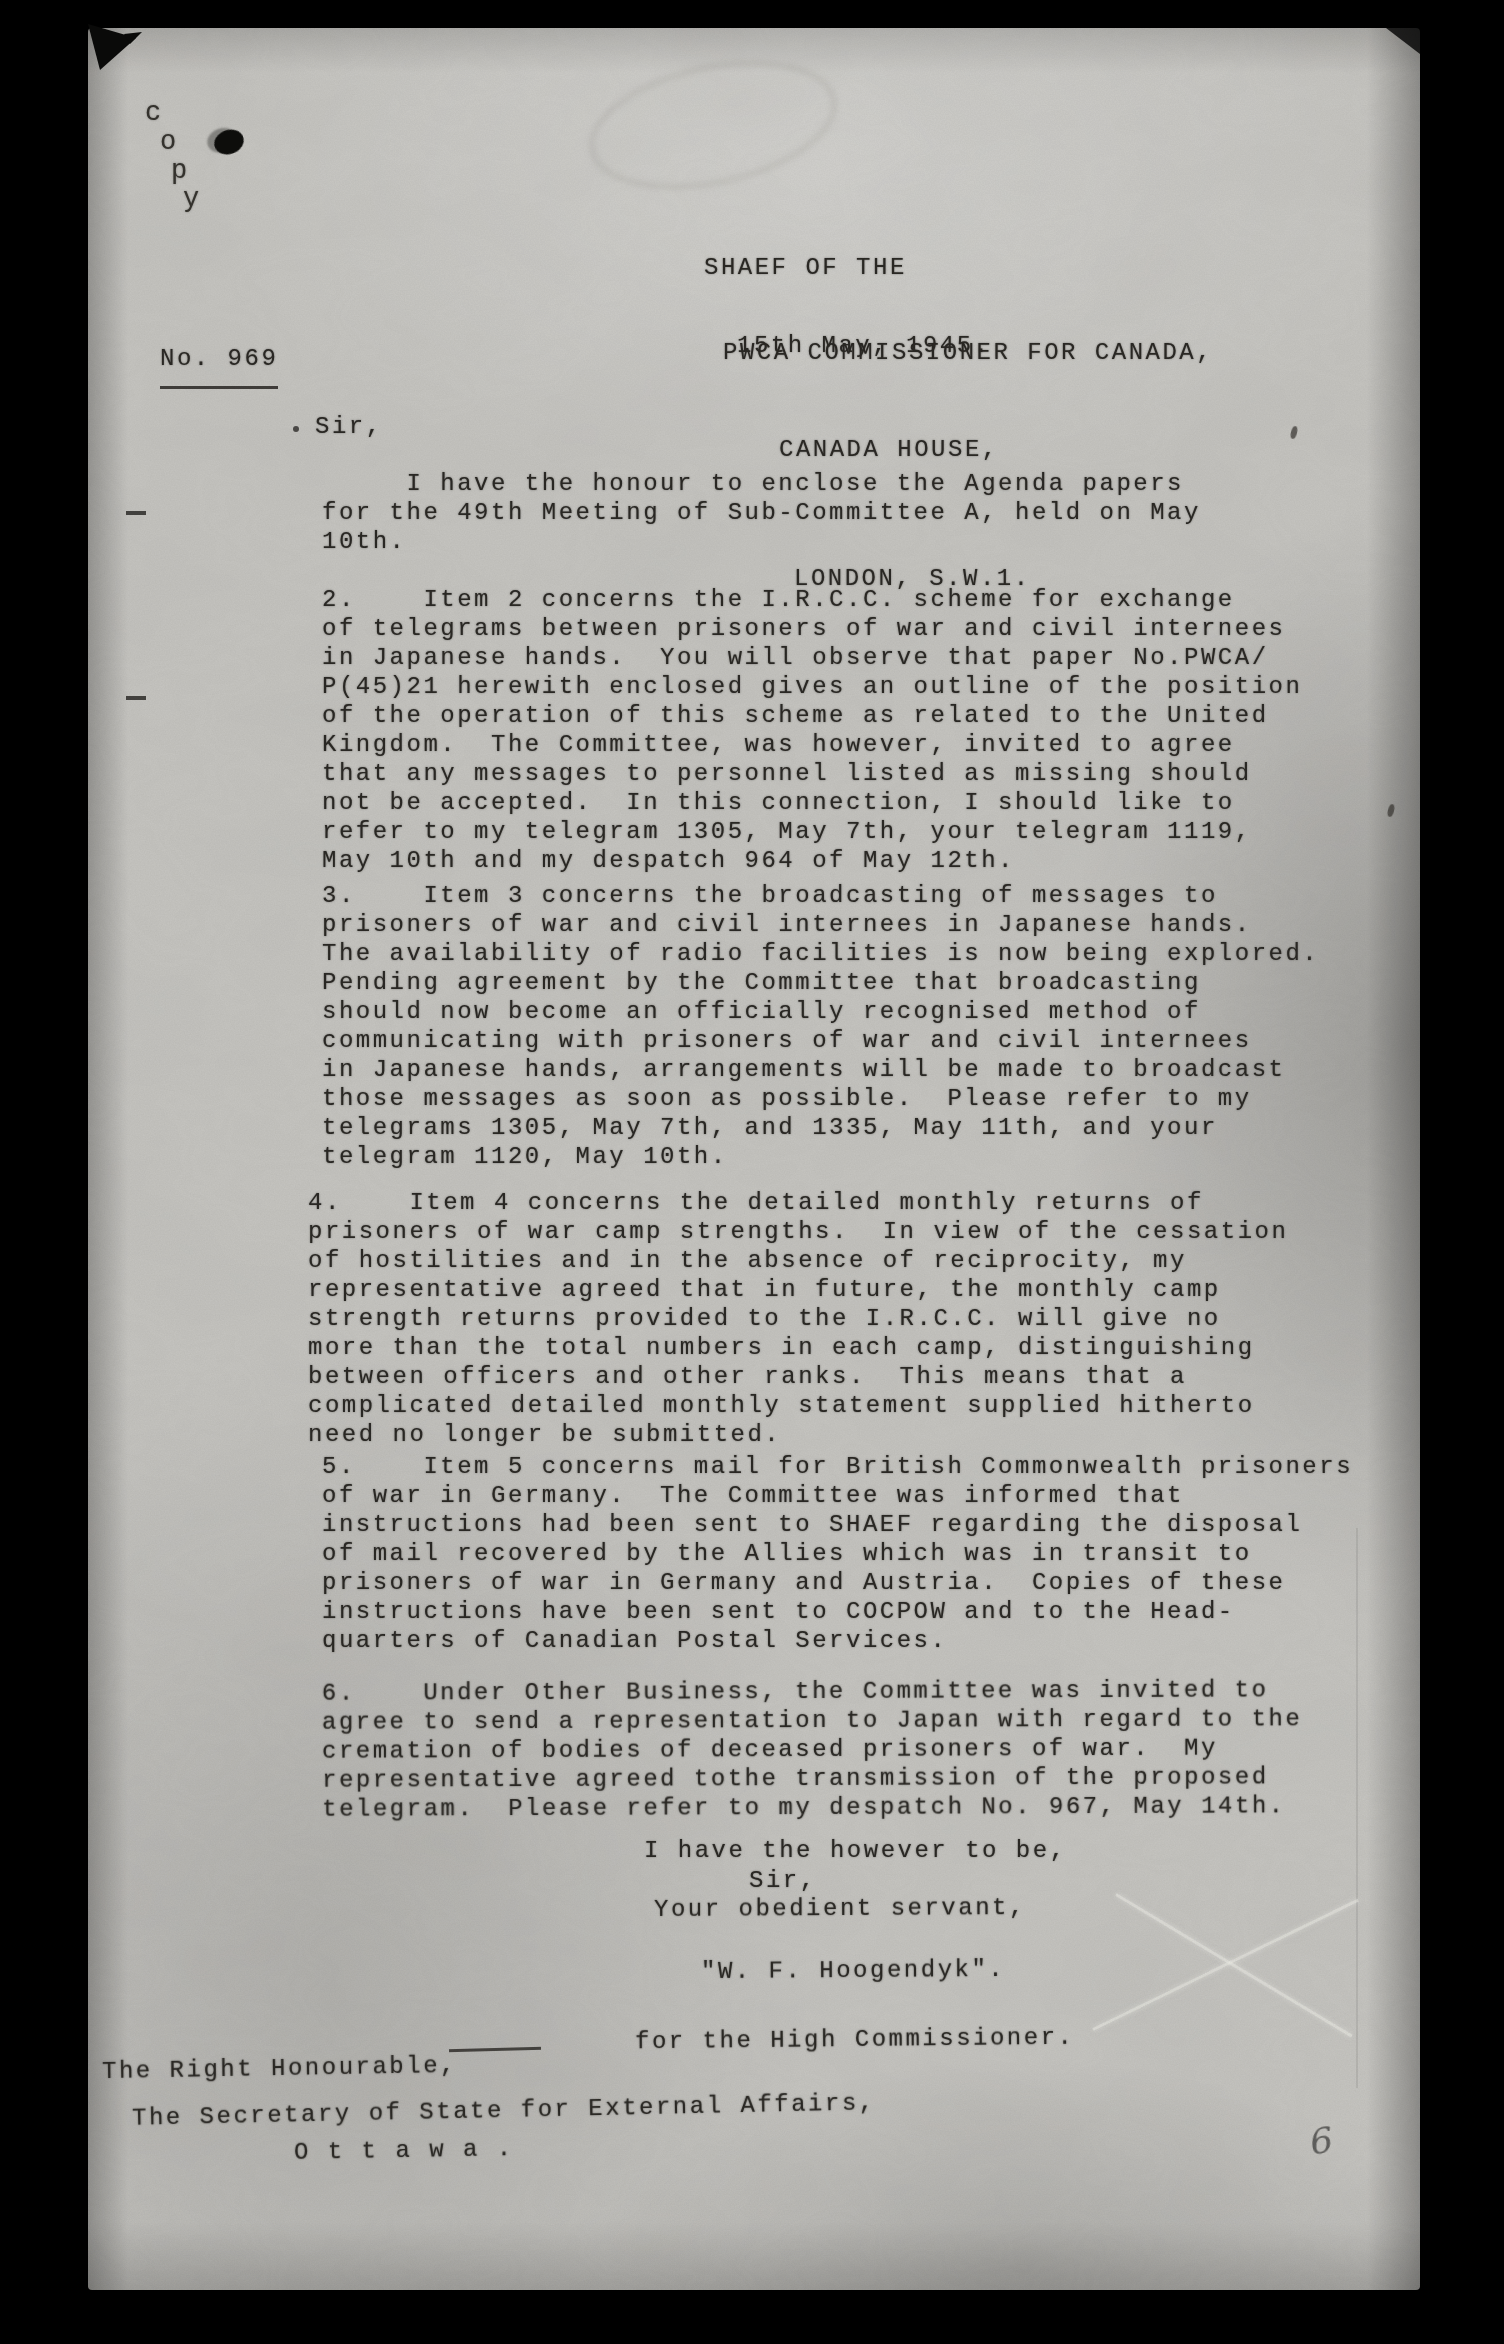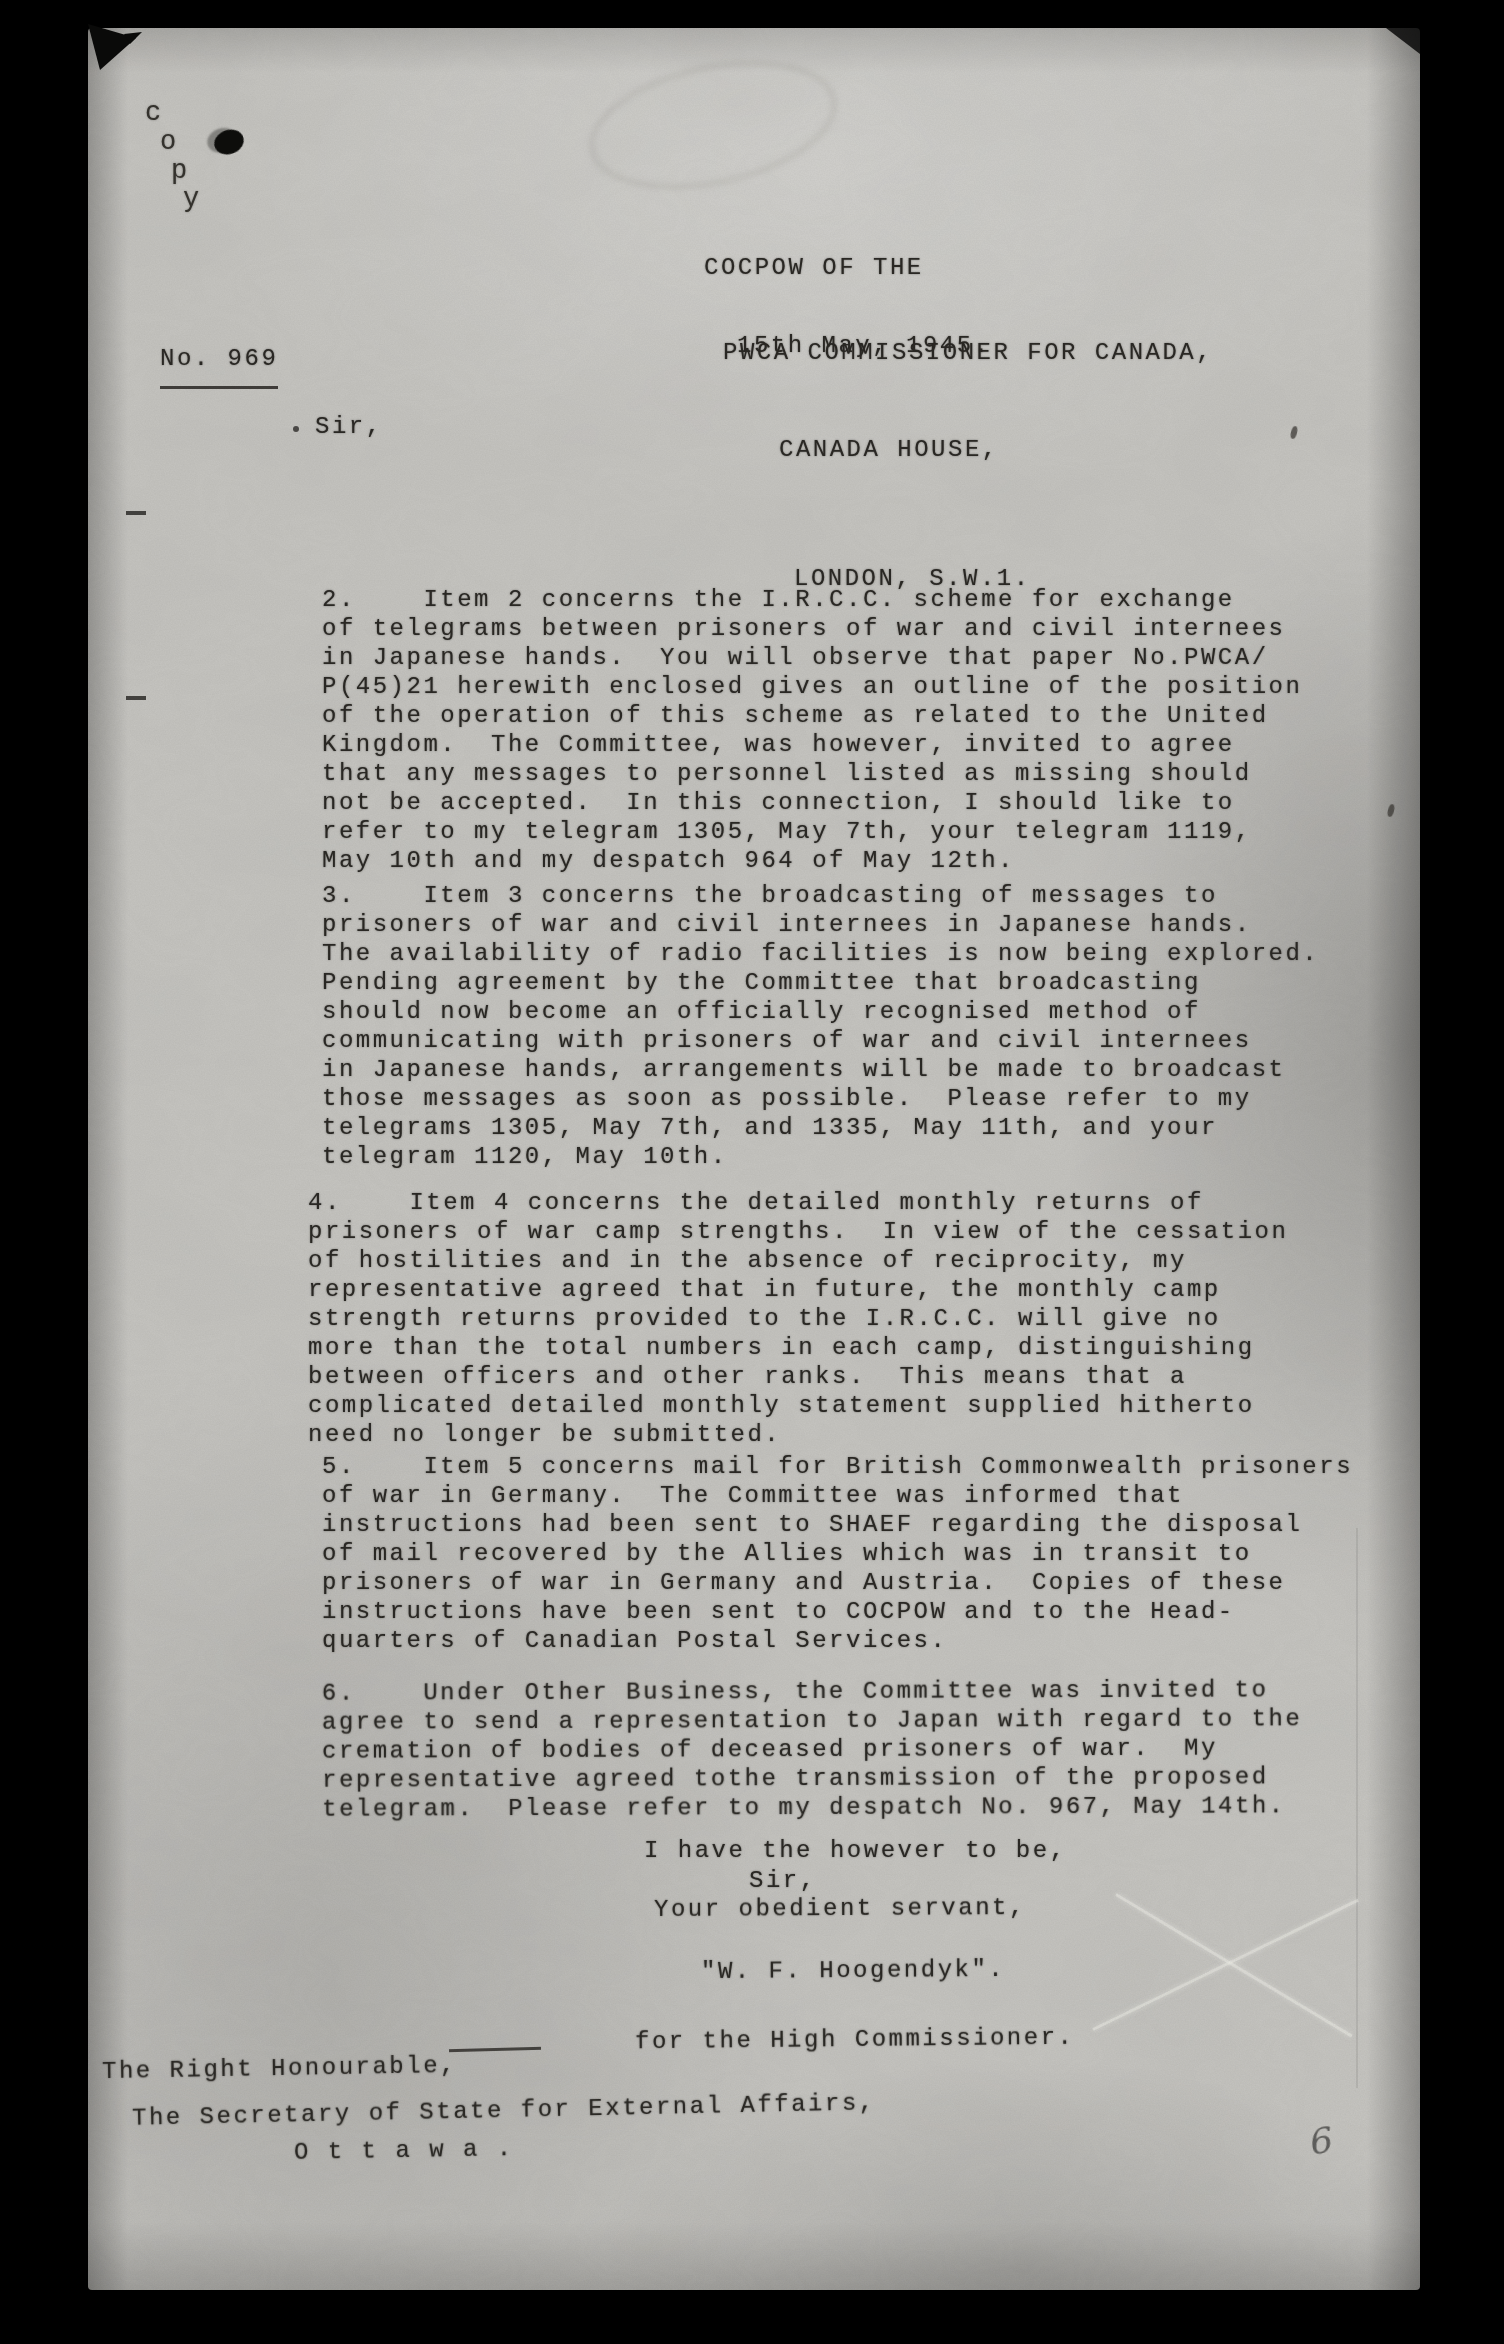--- a/index.html
+++ b/index.html
@@ -133,37 +133,40 @@
   </svg>
   <div class="corner-clip"></div>
 
   <span class="copy-letter copy-c">c</span>
   <span class="copy-letter copy-o">o</span>
   <span class="copy-letter copy-p">p</span>
   <span class="copy-letter copy-y">y</span>
   <div class="ink-blot"></div>
 
   <div class="typed letterhead">
-    <div class="lh-line lh-1">COCPOW OF THE</div>
+    <div class="lh-line lh-1">SHAEF OF THE</div>
     <div class="lh-line lh-2">PWCA COMMISSIONER FOR CANADA,</div>
     <div class="lh-line lh-3">CANADA HOUSE,</div>
     <div class="lh-line lh-4">LONDON, S.W.1.</div>
   </div>
 
   <div class="typed date-line">15th May, 1945.</div>
   <div class="typed ref-no">No. 969</div>
 
   <div class="dot-mark"></div>
   <div class="typed salutation">Sir,</div>
 
   <div class="margin-dash dash-1"></div>
   <div class="margin-dash dash-2"></div>
   <div class="tick-mark tick-1"></div>
   <div class="tick-mark tick-2"></div>
 
+  <pre class="typed para-1">     I have the honour to enclose the Agenda papers
+for the 49th Meeting of Sub-Committee A, held on May
+10th.</pre>
   <pre class="typed para-2">2.    Item 2 concerns the I.R.C.C. scheme for exchange
 of telegrams between prisoners of war and civil internees
 in Japanese hands.  You will observe that paper No.PWCA/
 P(45)21 herewith enclosed gives an outline of the position
 of the operation of this scheme as related to the United
 Kingdom.  The Committee, was however, invited to agree
 that any messages to personnel listed as missing should
 not be accepted.  In this connection, I should like to
 refer to my telegram 1305, May 7th, your telegram 1119,
 May 10th and my despatch 964 of May 12th.</pre>

